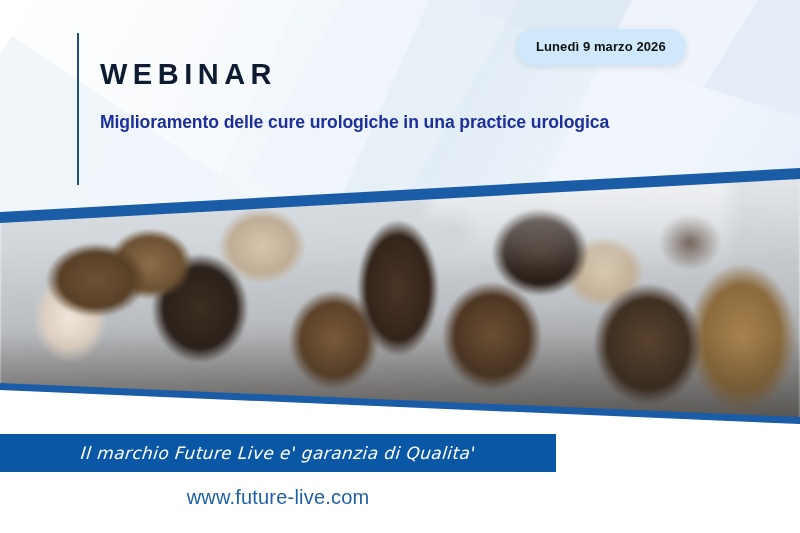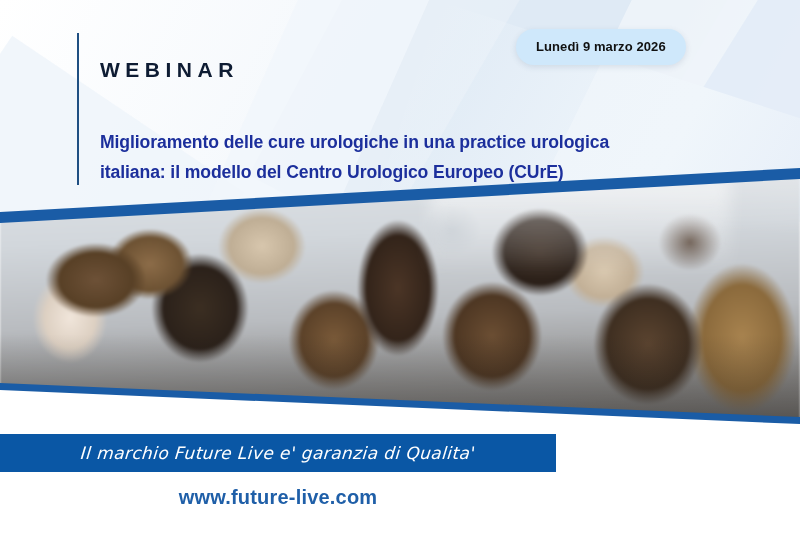--- a/index.html
+++ b/index.html
@@ -60,32 +60,31 @@
     transform:rotate(24deg);
   }
 
   .vrule {
     position:absolute; left:77px; top:33px;
     width:2px; height:152px;
     background:#1f4f82;
   }
   .eyebrow {
     position:absolute; left:100px; top:58px;
-    font-size:21px; font-weight:700;
+    font-size:29px; font-weight:700;
     letter-spacing:5.5px;
     color:#0e1c33;
   }
   .title {
     position:absolute; left:100px; top:107px;
     width:620px;
     font-size:17.6px; font-weight:700;
     line-height:30px;
     color:#1c2f9c;
     letter-spacing:-0.1px;
-    margin-top:20px;
   }
   .title-line { display:block; }
 
   .date-badge {
     position:absolute; left:516px; top:29px;
     padding:10px 20px 11px 20px;
     background:#cfe8fb;
     border-radius:22px;
     font-size:13px; font-weight:700;
     color:#111111;
@@ -165,21 +164,21 @@
     font-family:"DejaVu Sans", sans-serif;
     font-size:17px; font-weight:400; font-style:italic;
     color:#ffffff;
     letter-spacing:.4px;
     transform:skewX(-6deg);
     white-space:nowrap;
   }
   .weburl {
     position:absolute; left:0; top:62px; width:556px;
     text-align:center;
-    font-size:20px; font-weight:700;
+    font-size:20px; font-weight:400;
     color:#1f5fa8;
     letter-spacing:.2px;
   }
 </style>
 </head>
 <body>
 
 <div id="poster">
 
   <div class="header">
@@ -190,21 +189,20 @@
     <div class="bg-shape sh5"></div>
     <div class="bg-shape sh6"></div>
     <div class="bg-shape sh7"></div>
 
     <div class="vrule"></div>
 
     <div class="eyebrow">WEBINAR</div>
 
     <div class="title">
       <span class="title-line">Miglioramento delle cure urologiche in una practice urologica</span>
-      <span class="title-line">italiana: il modello del Centro Urologico Europeo (CUrE)</span>
     </div>
 
     <div class="date-badge">Lunedì 9 marzo 2026</div>
   </div>
 
   <div class="photo-band">
     <div class="photo"></div>
     <div class="screen-glow"></div>
     <div class="photo-overlay"></div>
   </div>

